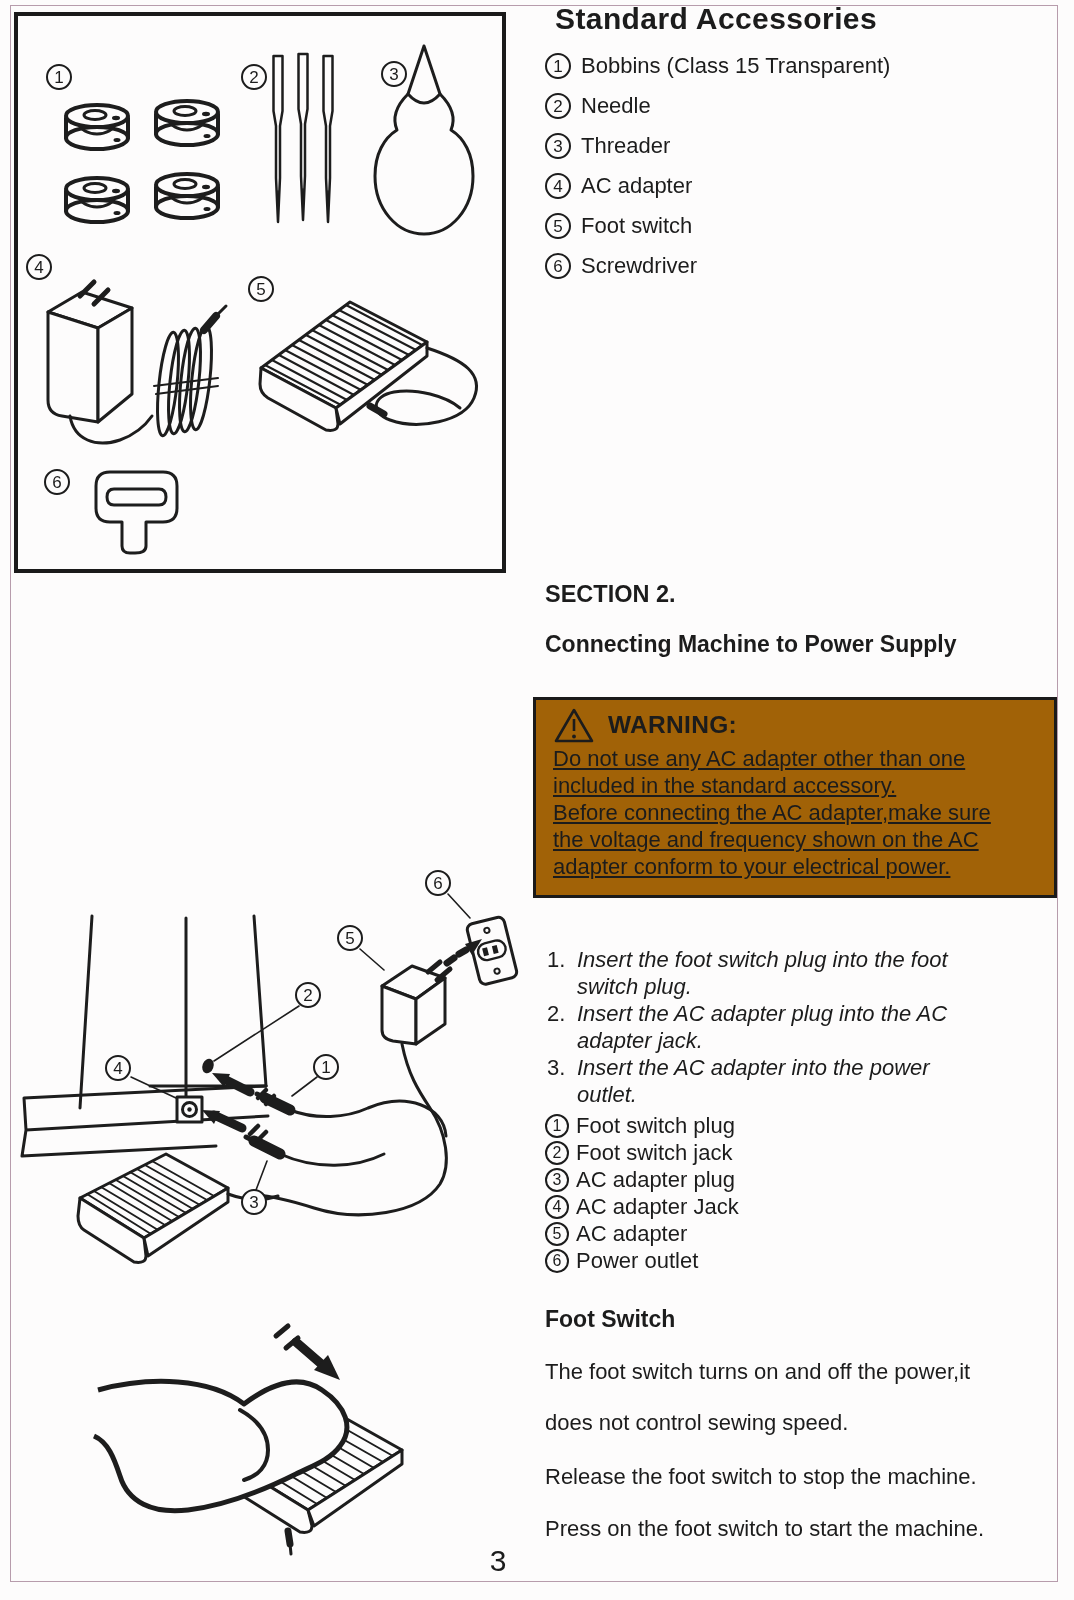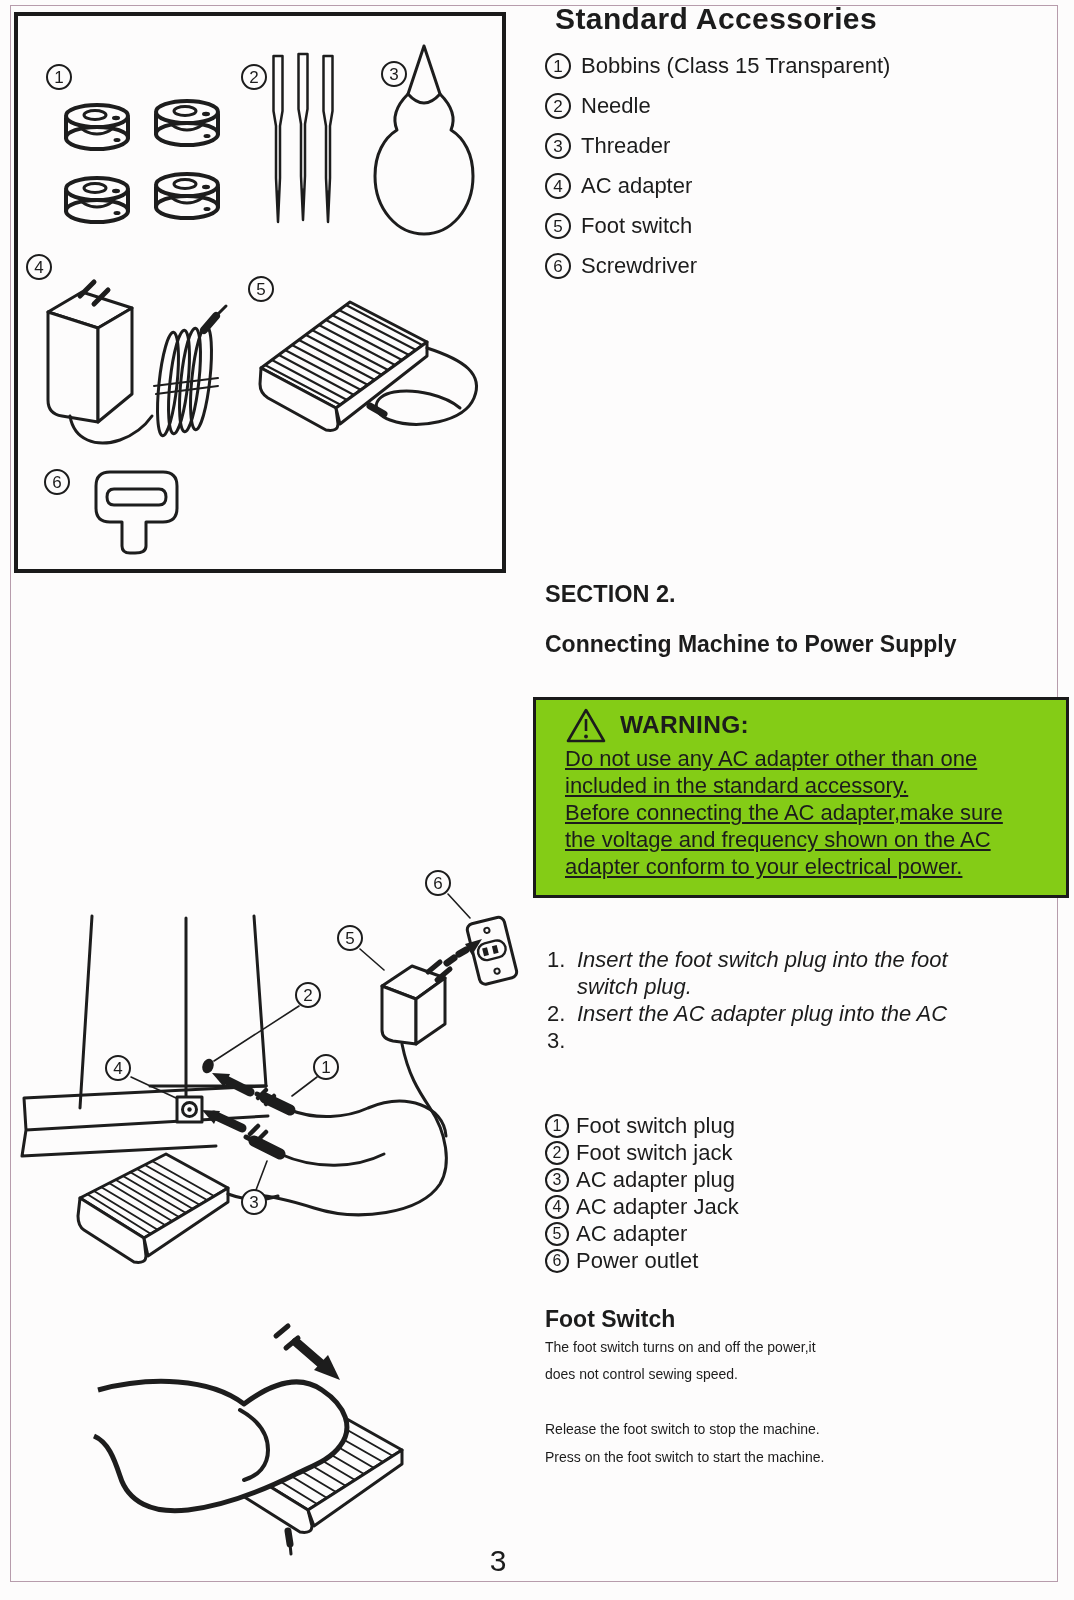--- a/index.html
+++ b/index.html
@@ -29,35 +29,35 @@
   .title{
     position:absolute;left:10px;top:2px;font-size:30px;font-weight:bold;
     letter-spacing:.4px;white-space:nowrap;margin:0;
   }
   .acc-list{position:absolute;left:0;top:46px;}
   .acc-item{display:flex;align-items:center;gap:10px;height:40px;font-size:22px;white-space:nowrap;}
   .sec-head{position:absolute;left:0;top:551px;font-size:23.5px;font-weight:bold;line-height:29px;white-space:nowrap;margin-top:29px;}
   .sub-head{position:absolute;left:0;top:631px;font-size:23px;font-weight:bold;white-space:nowrap;}
   .warning{
     position:absolute;left:-12px;top:697px;width:501px;height:190px;
-    border:3px solid #1a1a1a;box-sizing:content-box;padding:5px 0 0 29px;background:#84cc16;
+    border:3px solid #1a1a1a;box-sizing:content-box;padding:5px 0 0 17px;background:#a16207;
   }
   .warn-head{display:flex;align-items:center;gap:13px;height:40px;}
   .warn-head .wlabel{font-size:24.5px;font-weight:bold;letter-spacing:.3px;}
   .warn-line{font-size:22px;line-height:27px;white-space:nowrap;text-decoration:underline;}
   .steps{position:absolute;left:2px;top:946px;}
   .step{display:flex;align-items:flex-start;font-size:22px;line-height:27px;}
   .step .n{width:30px;flex:none;}
   .step .ln{display:block;white-space:nowrap;font-style:italic;}
   .dlabels{position:absolute;left:0;top:1112px;}
   .dlabel{display:flex;align-items:center;gap:7px;height:27px;font-size:22px;white-space:nowrap;}
   .dlabel .cnum{width:24px;height:24px;font-size:16px;}
   .foot-block{position:absolute;left:0;top:1304px;}
   .fs-head{font-size:23px;font-weight:bold;line-height:30px;}
-  .fs-line{font-size:14px;line-height:27px;white-space:nowrap;}
+  .fs-line{font-size:22px;line-height:27px;white-space:nowrap;margin-top:24px;}
   .fs-p2{margin-top:27px;}
   .fs-p2 .fs-line{line-height:28px;}
   
   .conn{position:absolute;left:16px;top:858px;width:512px;height:414px;}
   .conn svg{position:absolute;left:0;top:0;}
   
   .press{position:absolute;left:90px;top:1318px;width:340px;height:250px;}
   .pagenum{
     position:absolute;left:458px;top:1544px;width:80px;text-align:center;
     font-size:30px;
@@ -193,24 +193,29 @@
         <span class="n">1.</span>
         <span class="t">
             <span class="ln">Insert the foot switch plug into the foot</span>
             <span class="ln">switch plug.</span>
           </span>
       </div>
       <div class="step">
         <span class="n">2.</span>
         <span class="t">
             <span class="ln">Insert the AC adapter plug into the AC</span>
+            <span class="ln">adapter jack.</span>
           </span>
       </div>
       <div class="step">
         <span class="n">3.</span>
+        <span class="t">
+            <span class="ln">Insert the AC adapter into the power</span>
+            <span class="ln">outlet.</span>
+          </span>
       </div>
     </div>
 
     <div class="dlabels">
       <div class="dlabel">
           <span class="cnum">1</span>
           <span>Foot switch plug</span>
         </div>
       <div class="dlabel">
           <span class="cnum">2</span>

